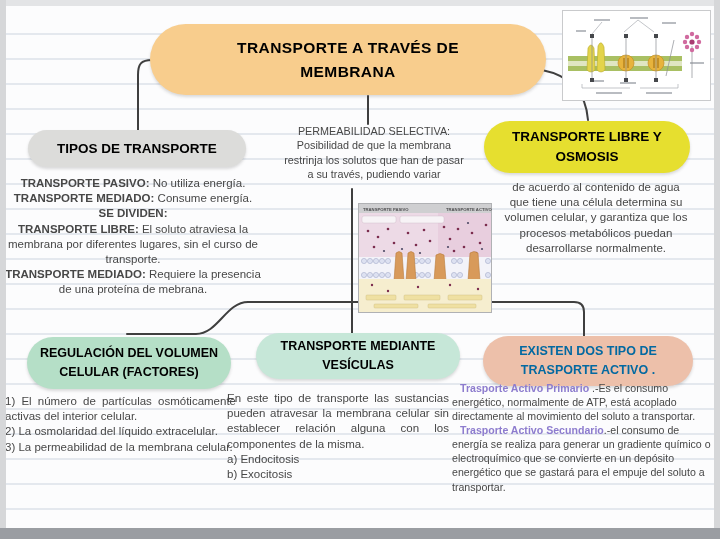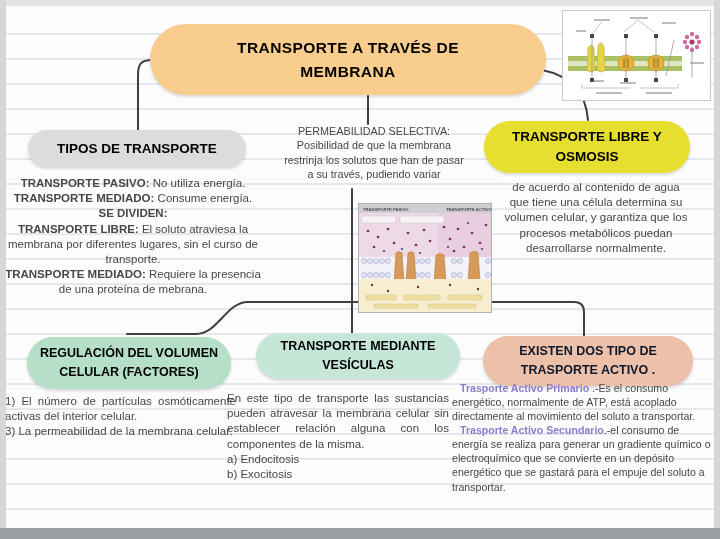--- a/index.html
+++ b/index.html
@@ -26,21 +26,21 @@
     background:#f8cd8d;font-size:15.5px;line-height:1.5;letter-spacing:.4px;}
   #tipos-bubble{left:28px;top:130px;width:218px;height:37px;border-radius:19px;
     background:#dcdcda;font-size:13.5px;}
   #libre-bubble{left:484px;top:121px;width:206px;height:52px;border-radius:26px;
     background:#e6df2f;font-size:13.5px;line-height:1.45;}
   #reg-bubble{left:27px;top:337px;width:204px;height:52px;border-radius:26px;
     background:#b5dfc7;font-size:12.5px;line-height:1.5;text-align:center;}
   #ves-bubble{left:256px;top:333px;width:204px;height:46px;border-radius:24px;
     background:#c6e7d8;font-size:12.5px;line-height:1.5;}
   #activo-bubble{left:483px;top:336px;width:210px;height:50px;border-radius:25px;
-    background:#edc0aa;font-size:12.5px;line-height:1.5;color:#0f172a;}
+    background:#edc0aa;font-size:12.5px;line-height:1.5;color:#0369a1;}
   #tipos-text{left:2px;top:176px;width:262px;}
   #perm-text{left:266px;top:124px;width:216px;font-size:10.8px;}
   #libre-text{left:476px;top:180px;width:240px;}
   #reg-text{left:5px;top:394px;width:231px;}
   #ves-text{left:227px;top:383px;width:222px;margin-top:8px;}
   #activo-text{left:452px;top:381px;width:263px;font-size:10.6px;line-height:1.33;}
   .lead{font-weight:bold;}
   .purple{color:#8d7cce;font-weight:bold;margin-left:8px;}
   p.m0{margin:0;}
   #img-topright{left:562px;top:10px;width:149px;height:91px;z-index:2;}
@@ -240,20 +240,21 @@
       <rect x="90" y="92" width="34" height="5" rx="1"></rect>
       <rect x="16" y="101" width="44" height="4" rx="1"></rect>
       <rect x="70" y="101" width="48" height="4" rx="1"></rect>
     </g>
   </svg>
 
   <div id="reg-bubble" class="abs bubble pre">REGULACIÓN DEL VOLUMEN
 CELULAR (FACTORES)</div>
   <div id="reg-text" class="abs body-txt justify">
     <p class="m0">1) El número de partículas osmóticamente activas del interior celular.</p>
+    <p class="m0">2) La osmolaridad del líquido extracelular.</p>
     <p class="m0">3) La permeabilidad de la membrana celular.</p>
   </div>
 
   <div id="ves-bubble" class="abs bubble pre">TRANSPORTE MEDIANTE
 VESÍCULAS</div>
   <div id="ves-text" class="abs body-txt">
     <p class="m0 justify">En este tipo de transporte las sustancias pueden atravesar la membrana celular sin establecer relación alguna con los componentes de la misma.</p>
     <p class="m0">a) Endocitosis</p>
     <p class="m0">b) Exocitosis</p>
   </div>

